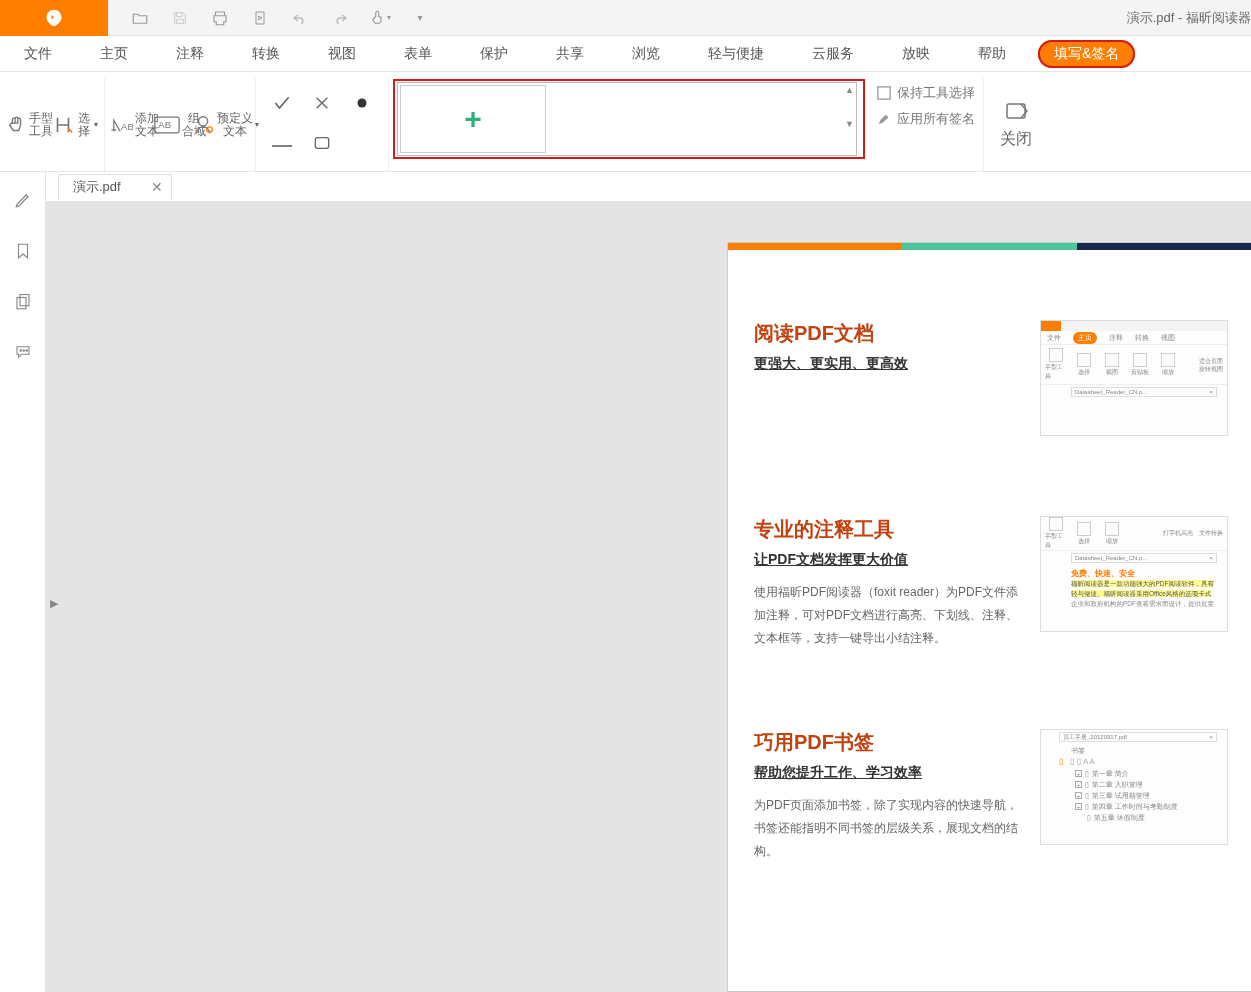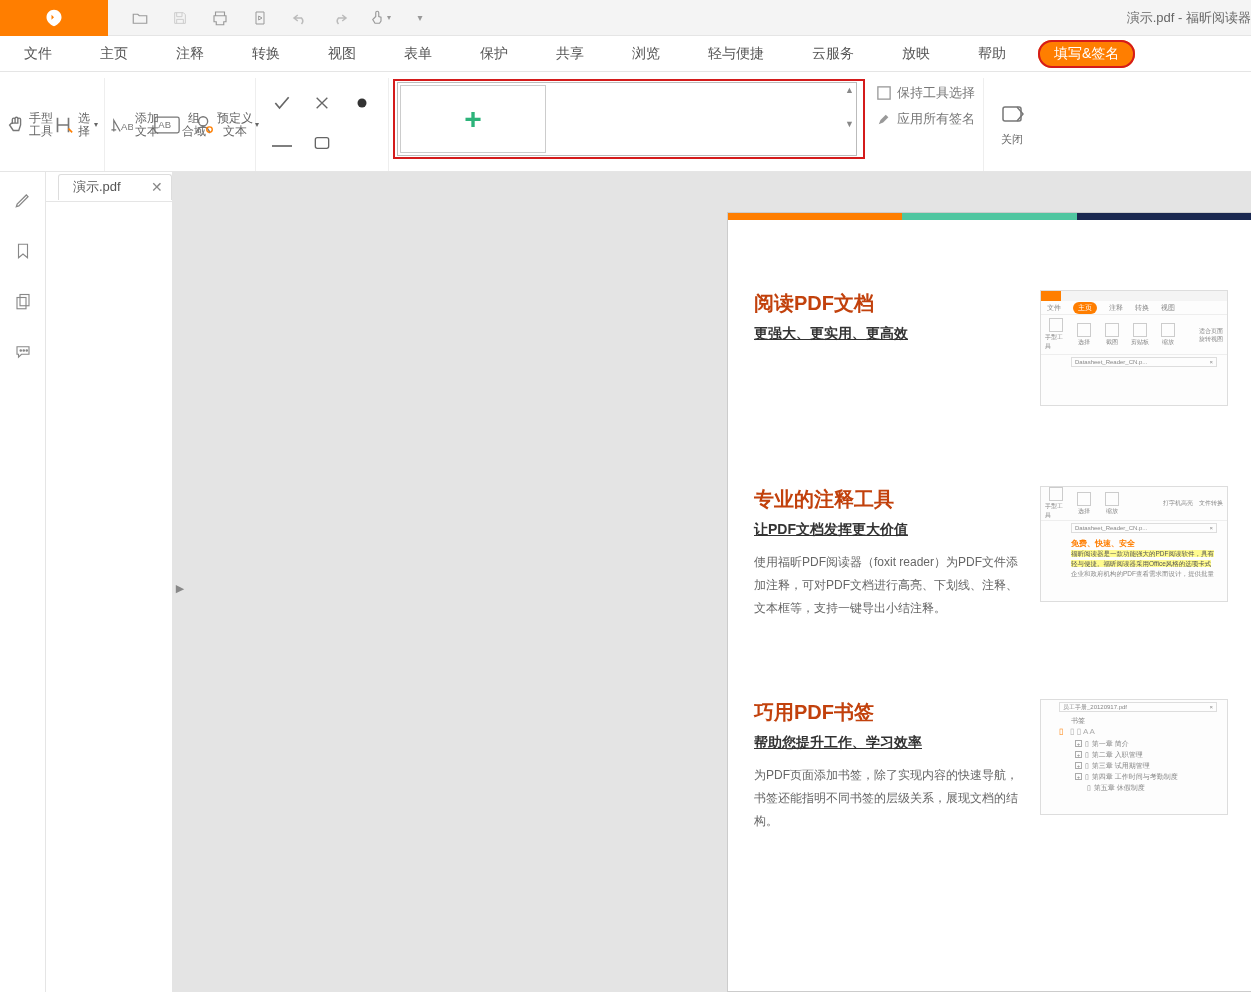--- a/index.html
+++ b/index.html
@@ -23,25 +23,25 @@
 .ribbon-btn .icon { font-size: 22px; color: #777; height:32px; display:flex; align-items:center; justify-content:center;}
 .ribbon-row { display: flex; }
 .mark-grid { display:grid; grid-template-columns: 40px 40px 40px; grid-template-rows: 40px 40px; align-items:center; justify-items:center; }
 .sig-gallery { border: 2px solid #d41b1b; display: flex; align-items: center; margin: 1px 4px; height: 80px; position:relative; width:472px;}
 .sig-gallery .inner { border:1px solid #bbb; display:flex; height:74px; margin:2px; width:460px; position:relative;}
 .sig-gallery .slot { width:146px; border:1px solid #ccc; margin:2px; background:#fff; display:flex; align-items:center; justify-content:center; }
 .sig-gallery .plus { color:#2db37a; font-size:30px; font-weight:bold; }
 .sig-gallery .spin { position:absolute; right:2px; top:2px; display:flex; flex-direction:column; color:#888; font-size:9px; gap:24px;}
 .sig-opts { display:flex; flex-direction:column; gap:8px; padding: 6px 8px; border-right:1px solid #eee; font-size:13px; color:#777;}
 .sig-opts .row { display:flex; align-items:center; gap:6px; }
-.close-grp { display:flex; flex-direction:column; align-items:center; justify-content:center; padding:0 16px; color:#666; font-size:11px;}
+.close-grp { display:flex; flex-direction:column; align-items:center; justify-content:center; padding:0 16px; color:#666; font-size:16px;}
 
 .workspace { display:flex; height: calc(992px - 36px - 36px - 100px - 0px); }
 .left-rail { width:46px; border-right:1px solid #e5e5e5; display:flex; flex-direction:column; align-items:center; padding-top:18px; gap:28px; color:#777; }
-.doc-area { flex:1; display:flex; flex-direction:row; position:relative; }
+.doc-area { flex:1; display:flex; flex-direction:column; position:relative; }
 .doc-tabs { height:30px; display:flex; align-items:center; border-bottom:1px solid #e5e5e5; padding-left:12px; background:#fff;}
 .doc-tab { height:26px; padding:0 50px 0 14px; display:flex; align-items:center; border:1px solid #ddd; border-bottom:none; border-radius:3px 3px 0 0; background:#fff; position:relative; font-size:13px; }
 .doc-tab .close { position:absolute; right:8px; color:#888; font-size:14px;}
 .canvas { flex:1; background:#e4e4e4; position:relative; overflow:hidden; }
 .expand-handle { position:absolute; left:4px; top:50%; color:#888; font-size:11px;}
 .page { position:absolute; right:0; top:40px; width:524px; bottom:0; background:#fff; border:1px solid #ccc; border-right:none; }
 .page-top-bar { display:flex; height:7px; }
 .page-top-bar div:nth-child(1){flex:1;background:#ff7e00;}
 .page-top-bar div:nth-child(2){flex:1;background:#4fc6a0;}
 .page-top-bar div:nth-child(3){flex:1;background:#1a2850;}

